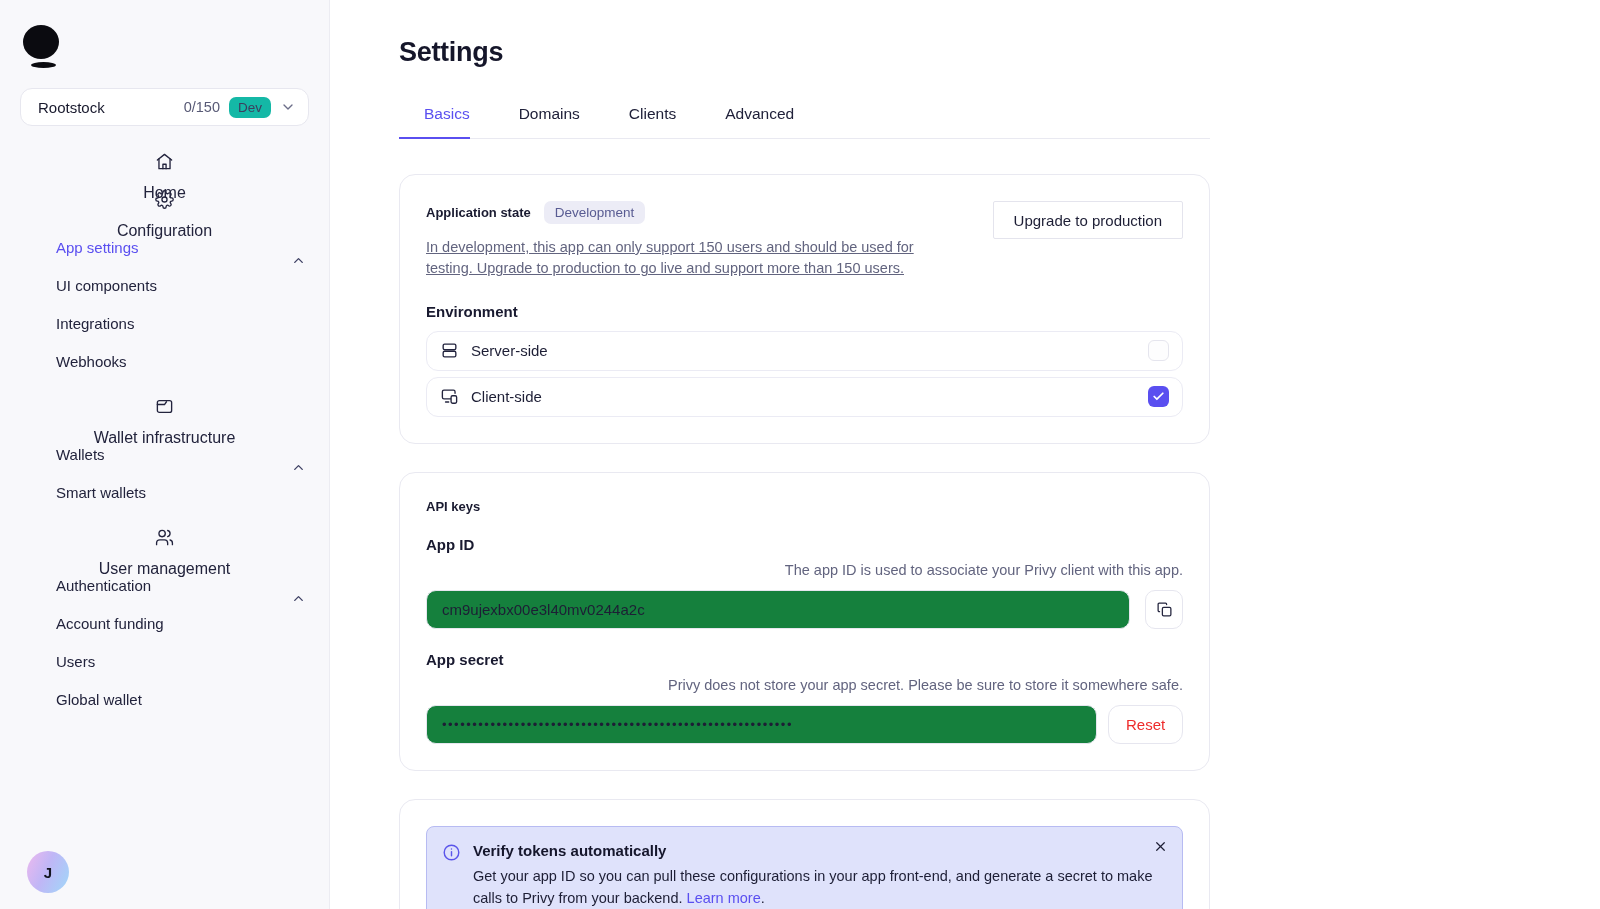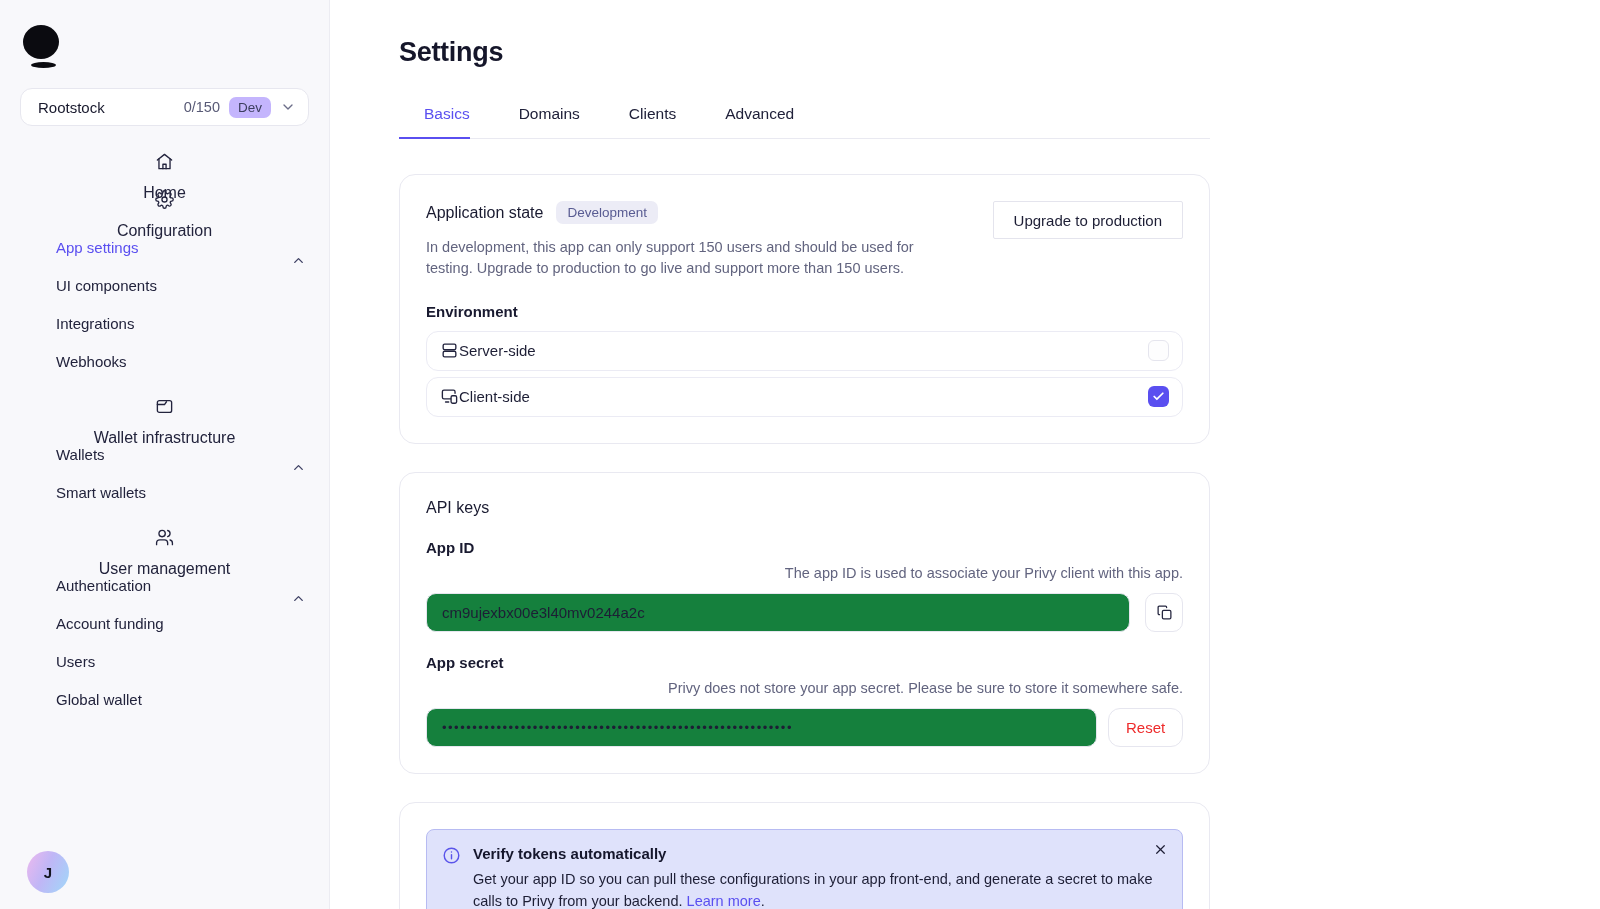--- a/index.html
+++ b/index.html
@@ -30,21 +30,21 @@
     background: #ffffff;
     border: 1px solid #e7e7ef;
     border-radius: 12px;
     height: 38px;
     padding: 0 12px 0 17px;
     cursor: pointer;
   }
   .app-name { font-size: 15px; font-weight: 500; color: #17182c; flex: 1; }
   .app-usage { font-size: 14.5px; color: #585a76; margin-right: 9px; }
   .env-badge {
-    background: #c4b5fd; color: #3c3e5e;
+    background: #14b8a6; color: #3c3e5e;
     font-size: 13.5px; font-weight: 500;
     padding: 3px 9px; border-radius: 7px;
     margin-right: 9px;
   }
   .selector-chevron { color: #6b6d88; }
 
   .nav { margin-top: 26px; }
   .nav-item {
     display: flex; align-items: center;
     height: 38px; gap: 13px;
@@ -93,42 +93,42 @@
   .card {
     border: 1px solid #e9e9f1;
     border-radius: 16px;
     padding: 26px;
     margin-top: 35px;
   }
   .card + .card { margin-top: 28px; }
 
   .card-head-row { display: flex; justify-content: space-between; align-items: flex-start; }
   .heading-row { display: flex; align-items: center; gap: 13px; }
-  .section-heading { font-size: 16px; font-weight: 400; color: #191a30; }
+  .section-heading { font-size: 13px; font-weight: 700; color: #191a30; }
   .state-badge {
     background: #ececf6; color: #585b92;
     font-size: 13.5px; font-weight: 500;
     padding: 4px 11px; border-radius: 7px;
   }
   .state-desc {
     margin-top: 13px; max-width: 522px;
-    font-size: 14.5px; line-height: 1.48; color: #62647f;
+    font-size: 14.5px; line-height: 1.48; color: #62647f; text-decoration: underline;
   }
   .btn-outline {
     background: #ffffff;
     border: 1px solid #e4e4ed;
     border-radius: 2px;
     height: 38px; padding: 0 20px;
     font-size: 15px; font-weight: 500; color: #1d1e35;
     font-family: "Liberation Sans", sans-serif;
     cursor: pointer;
   }
   .env-label { margin-top: 23px; font-size: 15px; font-weight: 700; color: #191a30; }
   .env-row {
-    display: flex; align-items: center; 
+    display: flex; align-items: center; gap: 12px;
     height: 40px; margin-top: 11px;
     border: 1px solid #ebebf4; border-radius: 12px;
     padding: 0 13px;
     cursor: pointer;
   }
   .env-row + .env-row { margin-top: 6px; }
   .env-row .env-icon { color: #23243e; }
   .env-row-label { font-size: 15px; color: #1d1e35; }
   .checkbox {
     margin-left: auto;

